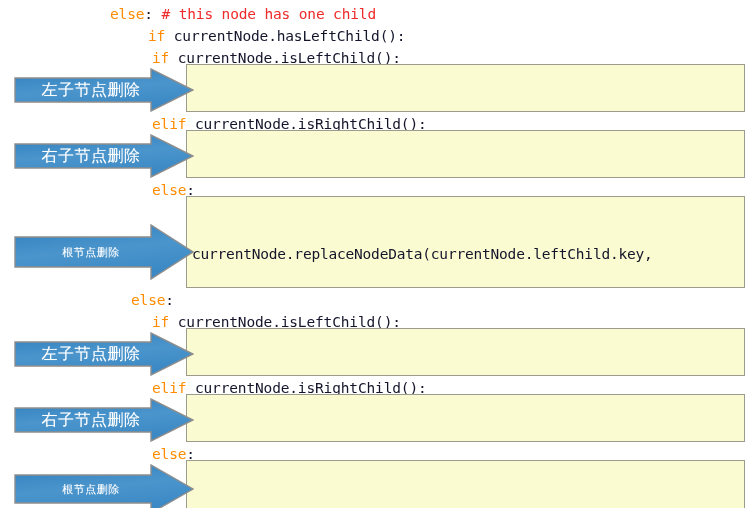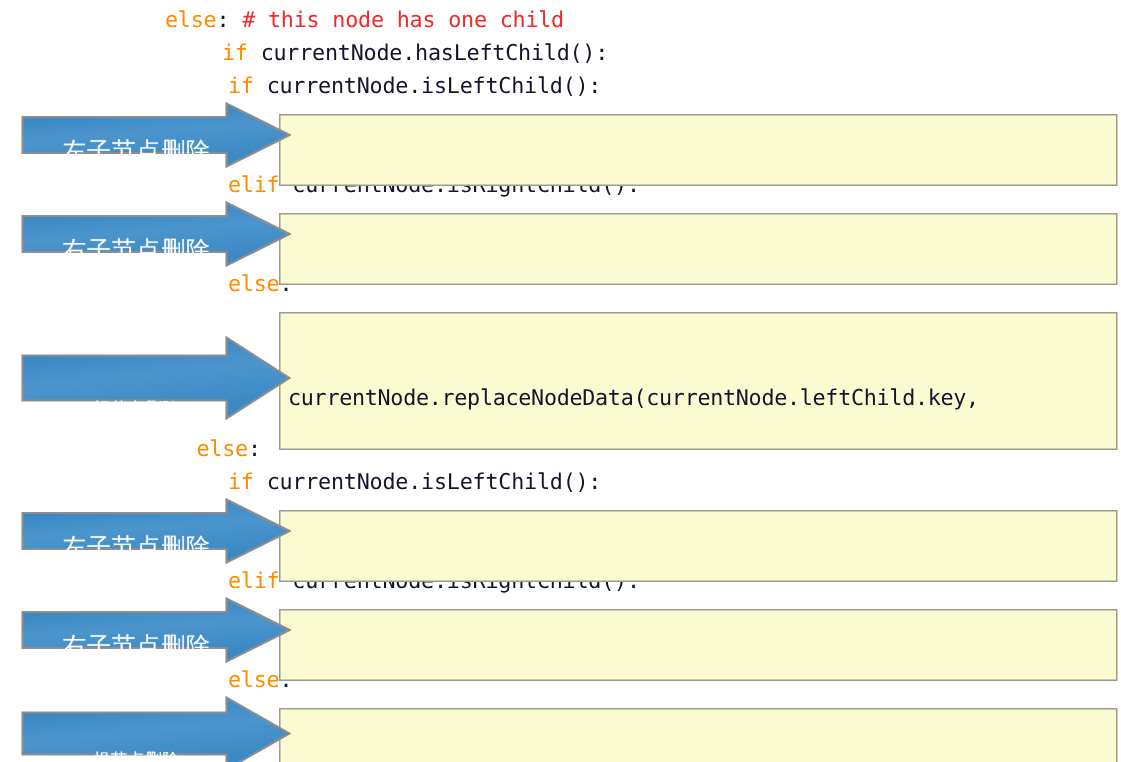--- a/index.html
+++ b/index.html
@@ -32,29 +32,28 @@
     border:1.3px solid #9b9b8e;
     box-sizing:border-box;
     padding:2px 3px 2px 5px;
     font-family:"DejaVu Sans Mono","Liberation Mono",monospace;
     font-size:14.5px;
     line-height:22px;
     color:#14142b;
     white-space:pre;
     letter-spacing:-0.2px;
     overflow:hidden;
-    margin-top:12px;
   }
   .codebox .bl{display:block;height:22px;}
 
   
   .arrow{
     position:absolute;
     display:flex;
-    align-items:flex-end;
+    align-items:center;
     box-sizing:border-box;
   }
   .arrow .shape{
     position:absolute;
     left:0;top:0;right:0;bottom:0;
   }
   .arrow .lbl{
     position:relative;
     z-index:3;
     width:100%;

